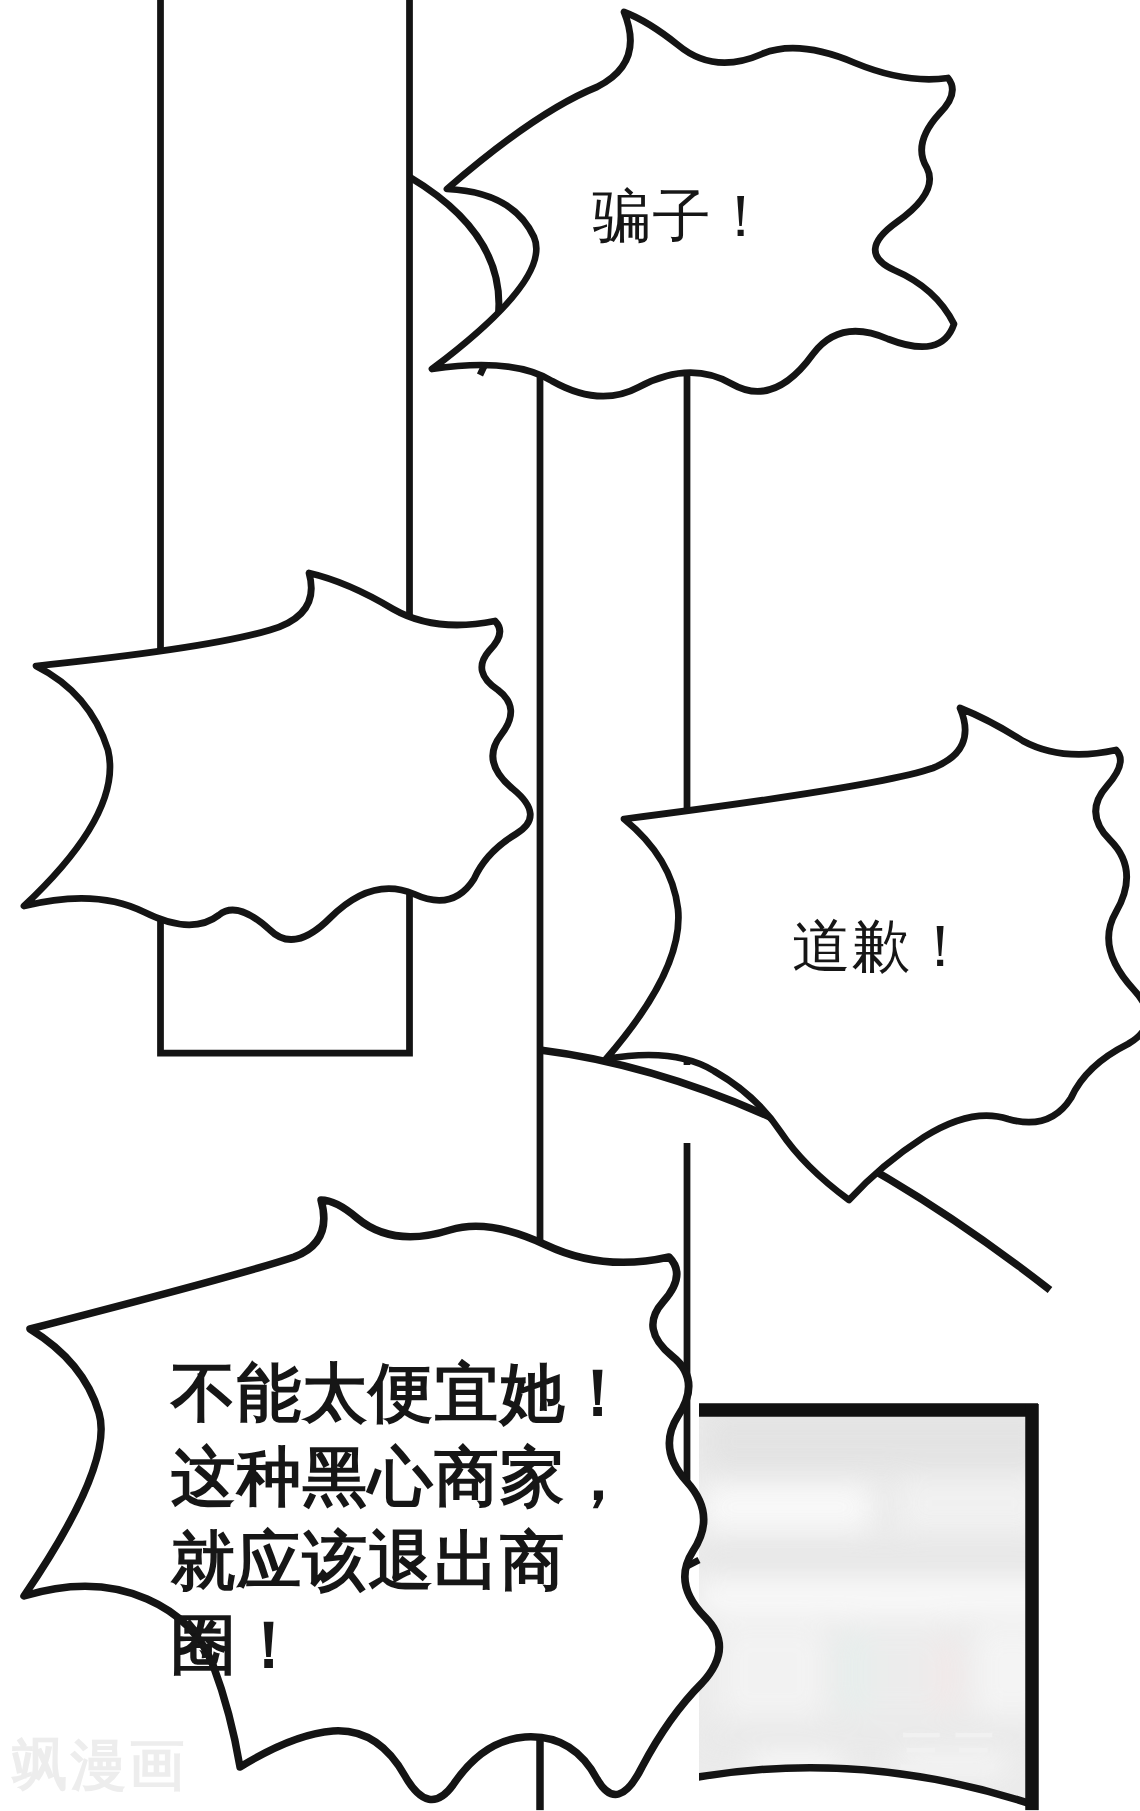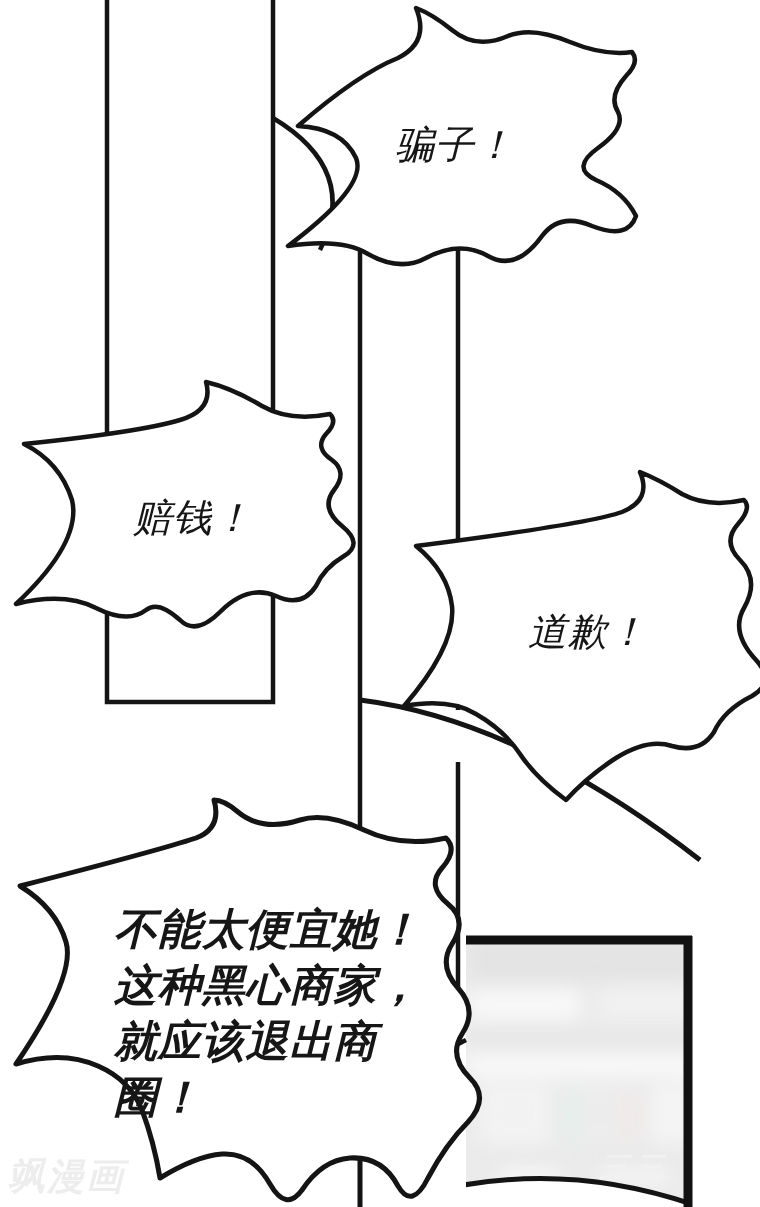--- a/index.html
+++ b/index.html
@@ -10,21 +10,20 @@
   }
   body {
     font-family: "Liberation Sans", sans-serif;
   }
   #stage {
     position: relative;
     width: 760px;
     height: 1207px;
     background: #ffffff;
     overflow: hidden;
-    font-style: italic;
   }
   #art {
     position: absolute;
     inset: 0;
     width: 760px;
     height: 1207px;
   }
   .bubble-text {
     position: absolute;
     color: #161616;
@@ -235,21 +234,20 @@
         Q 402 848 364 830
         Q 326 812 300 820
         Q 262 832 238 812
         Q 224 800 214 800
         Z" fill="#ffffff" stroke="#141414" stroke-width="5" stroke-linejoin="round"></path>
 
   </svg>
 
   <div class="bubble-text" id="txt-liar">骗子！</div>
 
-  <div class="bubble-text" id="txt-pay">赔钱！</div>
 
   <div class="bubble-text" id="txt-big">不能太便宜她！
 这种黑心商家，
 就应该退出商
 圈！</div>
 
   <div class="bubble-text" id="txt-apology">道歉！</div>
 
   <div id="watermark">飒漫画</div>
 

